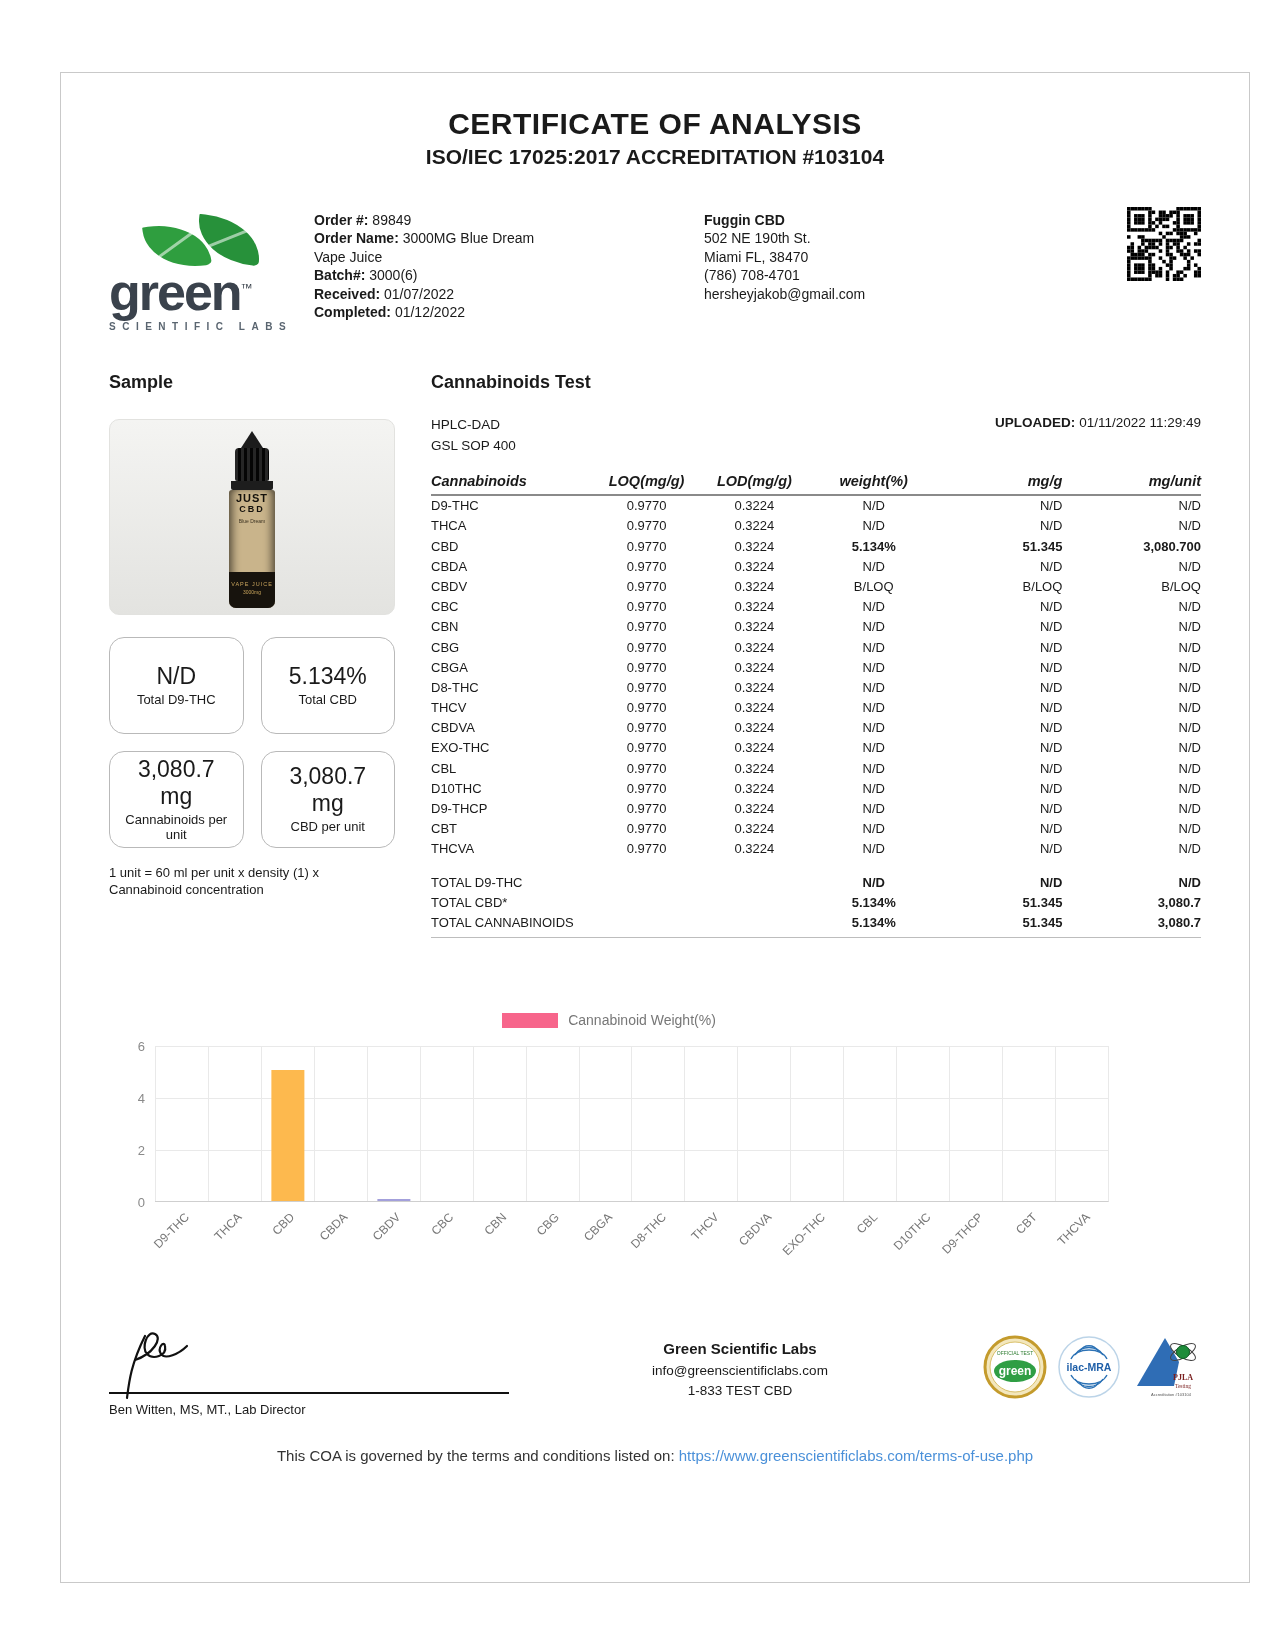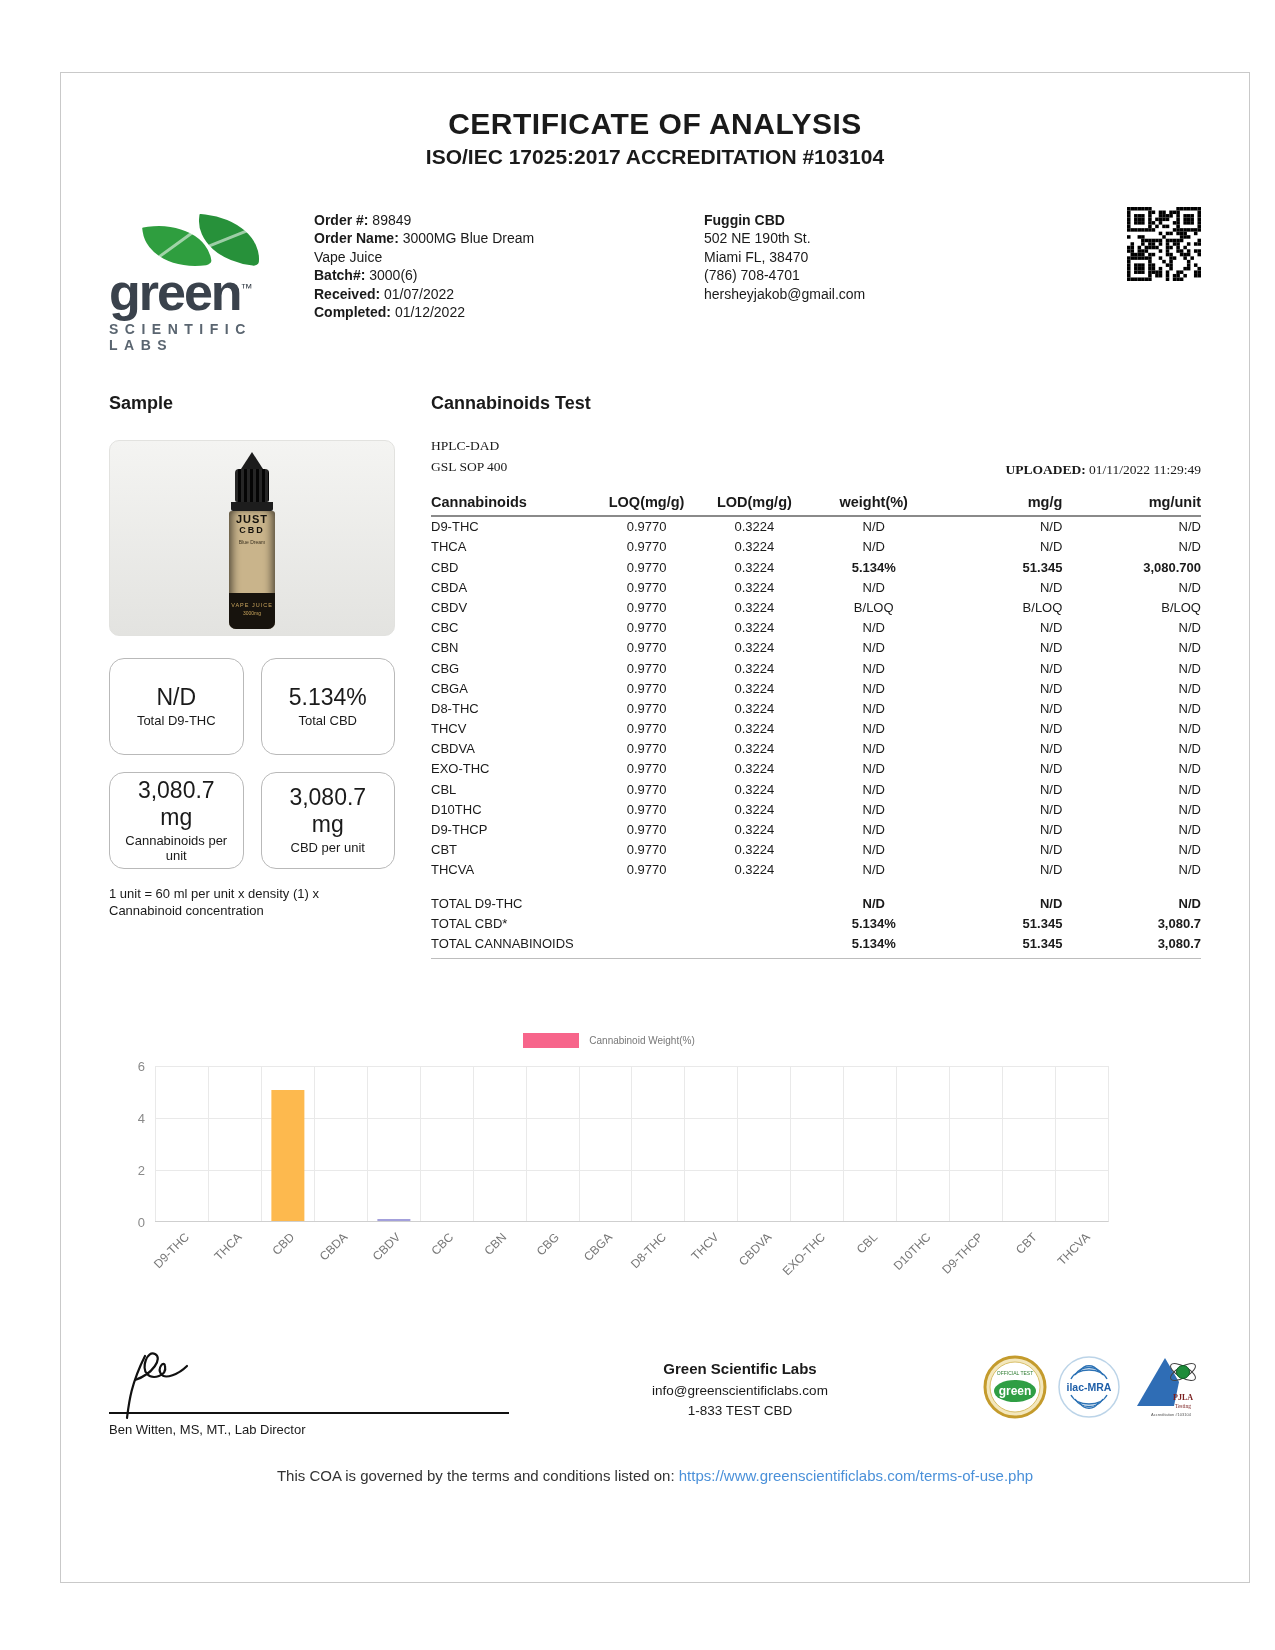--- a/index.html
+++ b/index.html
@@ -27,21 +27,21 @@
   .logo { width:205px; position:relative; padding-top:10px; }
   .leaves { position:relative; height:52px; margin-left:36px; }
   .leaf { position:absolute; background:#2f9e3f; width:64px; height:46px;
           border-radius:2% 100% 10% 100%; }
   .leaf1 { left:0; top:6px; transform:rotate(-8deg); }
   .leaf2 { left:52px; top:0; transform:rotate(6deg); background:#27913a; }
   .leaf::after { content:""; position:absolute; left:10px; top:20px; width:42px; height:3px;
           background:rgba(255,255,255,.55); transform:rotate(-28deg); border-radius:2px; }
   .logo-text { font-size:52px; font-weight:800; color:#3a424c; line-height:.9; letter-spacing:-2px; }
   .logo-text sup { font-size:12px; font-weight:400; letter-spacing:0; vertical-align:super; }
-  .logo-tag { font-size:14px; letter-spacing:6.5px; color:#5a6570; margin-top:5px; font-weight:600; }
+  .logo-tag { font-size:10px; letter-spacing:6.5px; color:#5a6570; margin-top:5px; font-weight:600; }
 
   .order-block { width:250px; font-size:14px; line-height:1.32; padding-top:4px; }
   .order-block b { font-weight:700; }
   .customer-block { width:290px; margin-left:140px; font-size:14px; line-height:1.32; padding-top:4px; }
   .customer-block .cname { font-weight:700; }
   .qr { margin-left:auto; width:74px; height:74px; }
   .qr svg { width:74px; height:74px; display:block; fill:#000; }
 
   
   .main-row { display:flex; margin-top:40px; }
@@ -73,42 +73,42 @@
 
   .stat-grid { display:grid; grid-template-columns:1fr 1fr; gap:17px; margin-top:22px; }
   .stat-box { border:1px solid #b9b9b9; border-radius:15px; height:97px;
               display:flex; flex-direction:column; justify-content:center; align-items:center;
               text-align:center; padding:4px 10px; background:#fff; }
   .stat-box .val { font-size:23px; font-weight:400; }
   .stat-box .lbl { font-size:13px; margin-top:3px; line-height:1.15; }
   .unit-note { font-size:13px; line-height:1.3; margin-top:17px; }
 
   
-  .method-row { display:flex; align-items:flex-end; margin-top:22px;font-family:Liberation Serif, serif; }
+  .method-row { display:flex; align-items:flex-start; margin-top:22px; }
   .method-row .m-left { font-size:13.5px; line-height:1.55; }
   .method-row .m-right { margin-left:auto; font-size:13.5px; }
   .method-row .m-right b { font-weight:700; }
 
   table.cann { width:100%; border-collapse:collapse; margin-top:12px; }
   table.cann th { font-size:14.5px; font-weight:700; padding:4px 0 5px 0;
-                  border-bottom:2px solid #8a8a8a; }
+                  border-bottom:2px solid #8a8a8a;font-style:italic; }
   table.cann td { font-size:13px; padding:2.6px 0; }
   .c-name { text-align:left; }
   .c-ctr  { text-align:center; }
   .c-rt   { text-align:right;margin-top:46px; }
   td.bold, .totals td.tv { font-weight:700; }
   .totals td { padding:2.8px 0; font-size:13px; }
   .totals tr:first-child td { padding-top:16px; }
   .totals tr:last-child td { border-bottom:1px solid #bdbdbd; padding-bottom:7px; }
 
   
   .chart-sec { margin-top:74px; padding-right:92px; }
   .legend { display:flex; justify-content:center; align-items:center; gap:10px; margin-bottom:18px; }
   .legend .swatch { width:56px; height:15px; display:inline-block; }
-  .legend .ltext { font-size:10px; color:#777; }
+  .legend .ltext { font-size:14px; color:#777; }
   .chart-body { display:flex; }
   .y-axis { width:46px; position:relative; flex:none; }
   .y-axis span { position:absolute; right:10px; transform:translateY(-50%);
                  font-size:13px; color:#8a8a8a; }
   .plot { flex:1; height:156px; position:relative; display:flex;
           border-right:1px solid #e9e9e9; border-top:1px solid #e9e9e9;
           background:linear-gradient(to top, transparent calc(33.333% - 1px), #e9e9e9 calc(33.333% - 1px), #e9e9e9 33.333%, transparent 33.333%,
                      transparent calc(66.666% - 1px), #e9e9e9 calc(66.666% - 1px), #e9e9e9 66.666%, transparent 66.666%);
           border-bottom:1px solid #cfcfcf; }
   .chart-col { flex:1; position:relative; border-left:1px solid #e9e9e9; }

